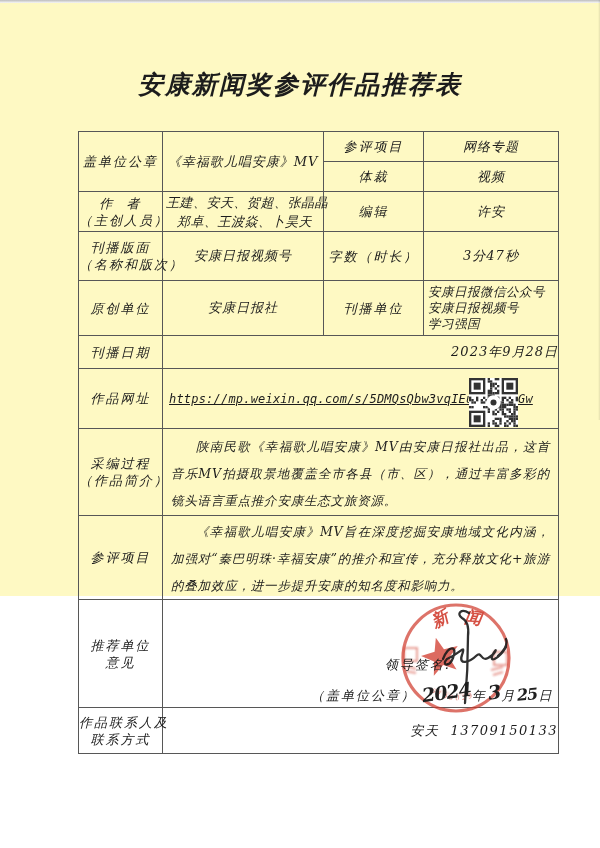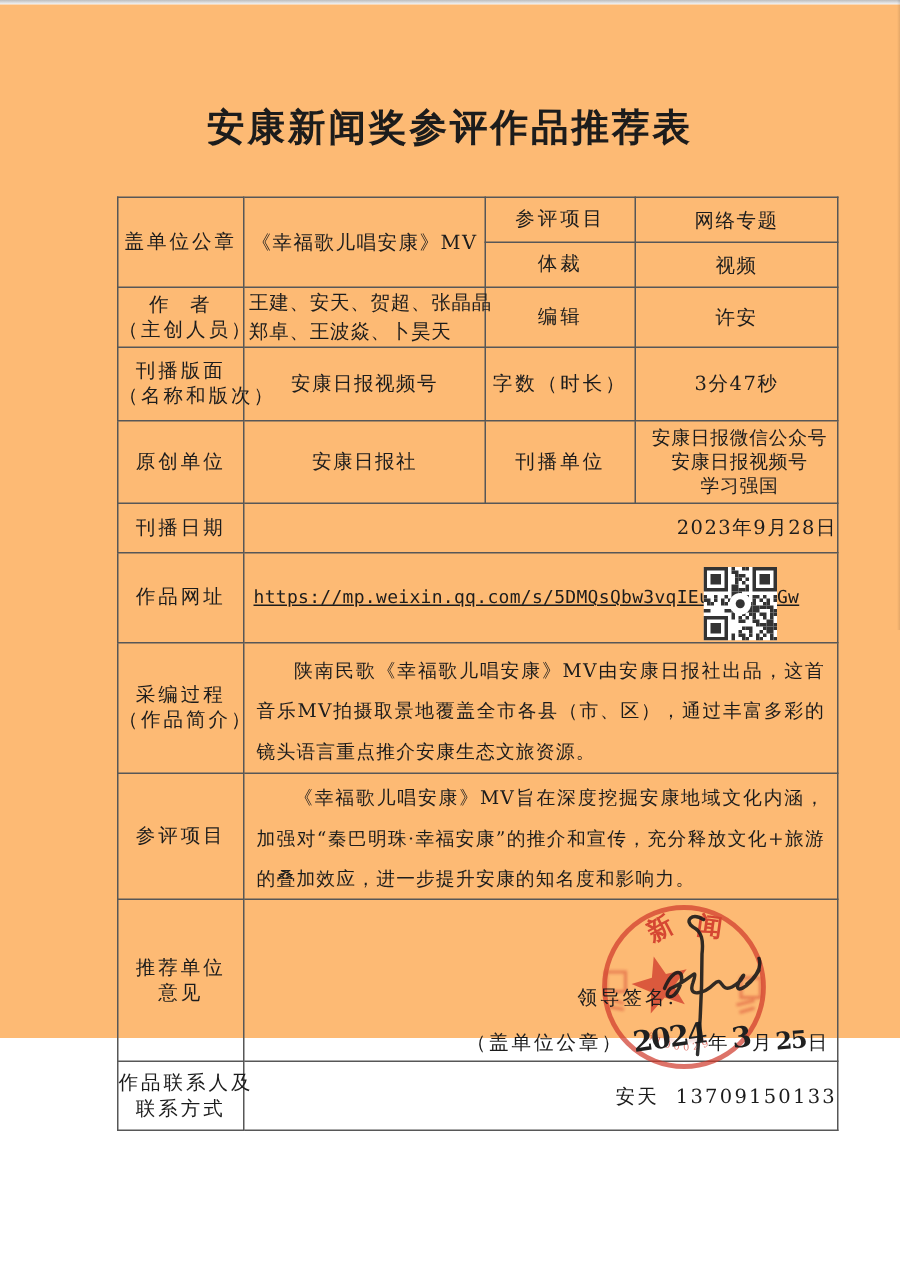--- a/index.html
+++ b/index.html
@@ -3,36 +3,36 @@
 <meta charset="utf-8">
 <style>
   :root{
     --border:#575757;
     --text:#1c1c1c;
     --red:#d0382a;
   }
   *{margin:0;padding:0;box-sizing:border-box;}
   html,body{width:600px;height:848px;background:#ffffff;overflow:hidden;
     font-family:"DejaVu Serif","Liberation Serif",serif;color:var(--text);}
-  .page{position:relative;width:600px;height:692px;background:#fdba74;}
+  .page{position:relative;width:600px;height:596px;background:#fef9c3;font-style:italic;}
   .scan-top{position:absolute;left:0;top:0;width:600px;height:3px;
     background:linear-gradient(#bdbdbd,#f7f7f7);}
   .scan-right{position:absolute;right:0;top:0;width:2px;height:420px;
     background:linear-gradient(90deg,rgba(0,0,0,0),rgba(0,0,0,.10));}
   h1.title{position:absolute;left:0;top:68px;width:600px;text-align:center;
     font-size:25px;font-weight:bold;letter-spacing:2px;}
   table.form{position:absolute;left:78px;top:131px;width:480px;
     border-collapse:collapse;table-layout:fixed;}
   td{border:1px solid var(--border);vertical-align:middle;text-align:center;
     font-size:13px;letter-spacing:1px;padding:0;overflow:visible;}
   td.lbl{letter-spacing:2px;line-height:17px;white-space:pre;}
   td.left{text-align:right;}
   .pad16{padding-left:16px;}
-  .names{line-height:19px;letter-spacing:.5px;white-space:pre;text-align:left;padding-left:3px;}
-  .multiline{line-height:16px;letter-spacing:.5px;font-size:12.5px;text-align:center;padding-left:4px;white-space:pre;}
+  .names{line-height:19px;letter-spacing:.5px;white-space:pre;text-align:center;padding-left:3px;}
+  .multiline{line-height:16px;letter-spacing:.5px;font-size:12.5px;text-align:left;padding-left:4px;white-space:pre;}
   td.para{font-size:12.5px;line-height:27px;letter-spacing:.8px;text-align:justify;
     padding:2px 8px 0 8px;}
   td.para .indent{display:block;text-indent:2em;}
   .urlcell{position:relative;text-align:left;padding-left:6px;}
   .url{font-family:"DejaVu Sans Mono","Liberation Mono",monospace;font-size:12px;
     letter-spacing:.2px;text-decoration:underline;}
   .qr{position:absolute;left:306px;top:9px;width:49px;height:49px;}
   .signcell{position:relative;}
   .sign-line1{position:absolute;left:222px;top:56px;font-size:13px;letter-spacing:2px;z-index:3;}
   .sign-line2{position:absolute;left:148px;top:82px;font-size:13px;letter-spacing:2px;

